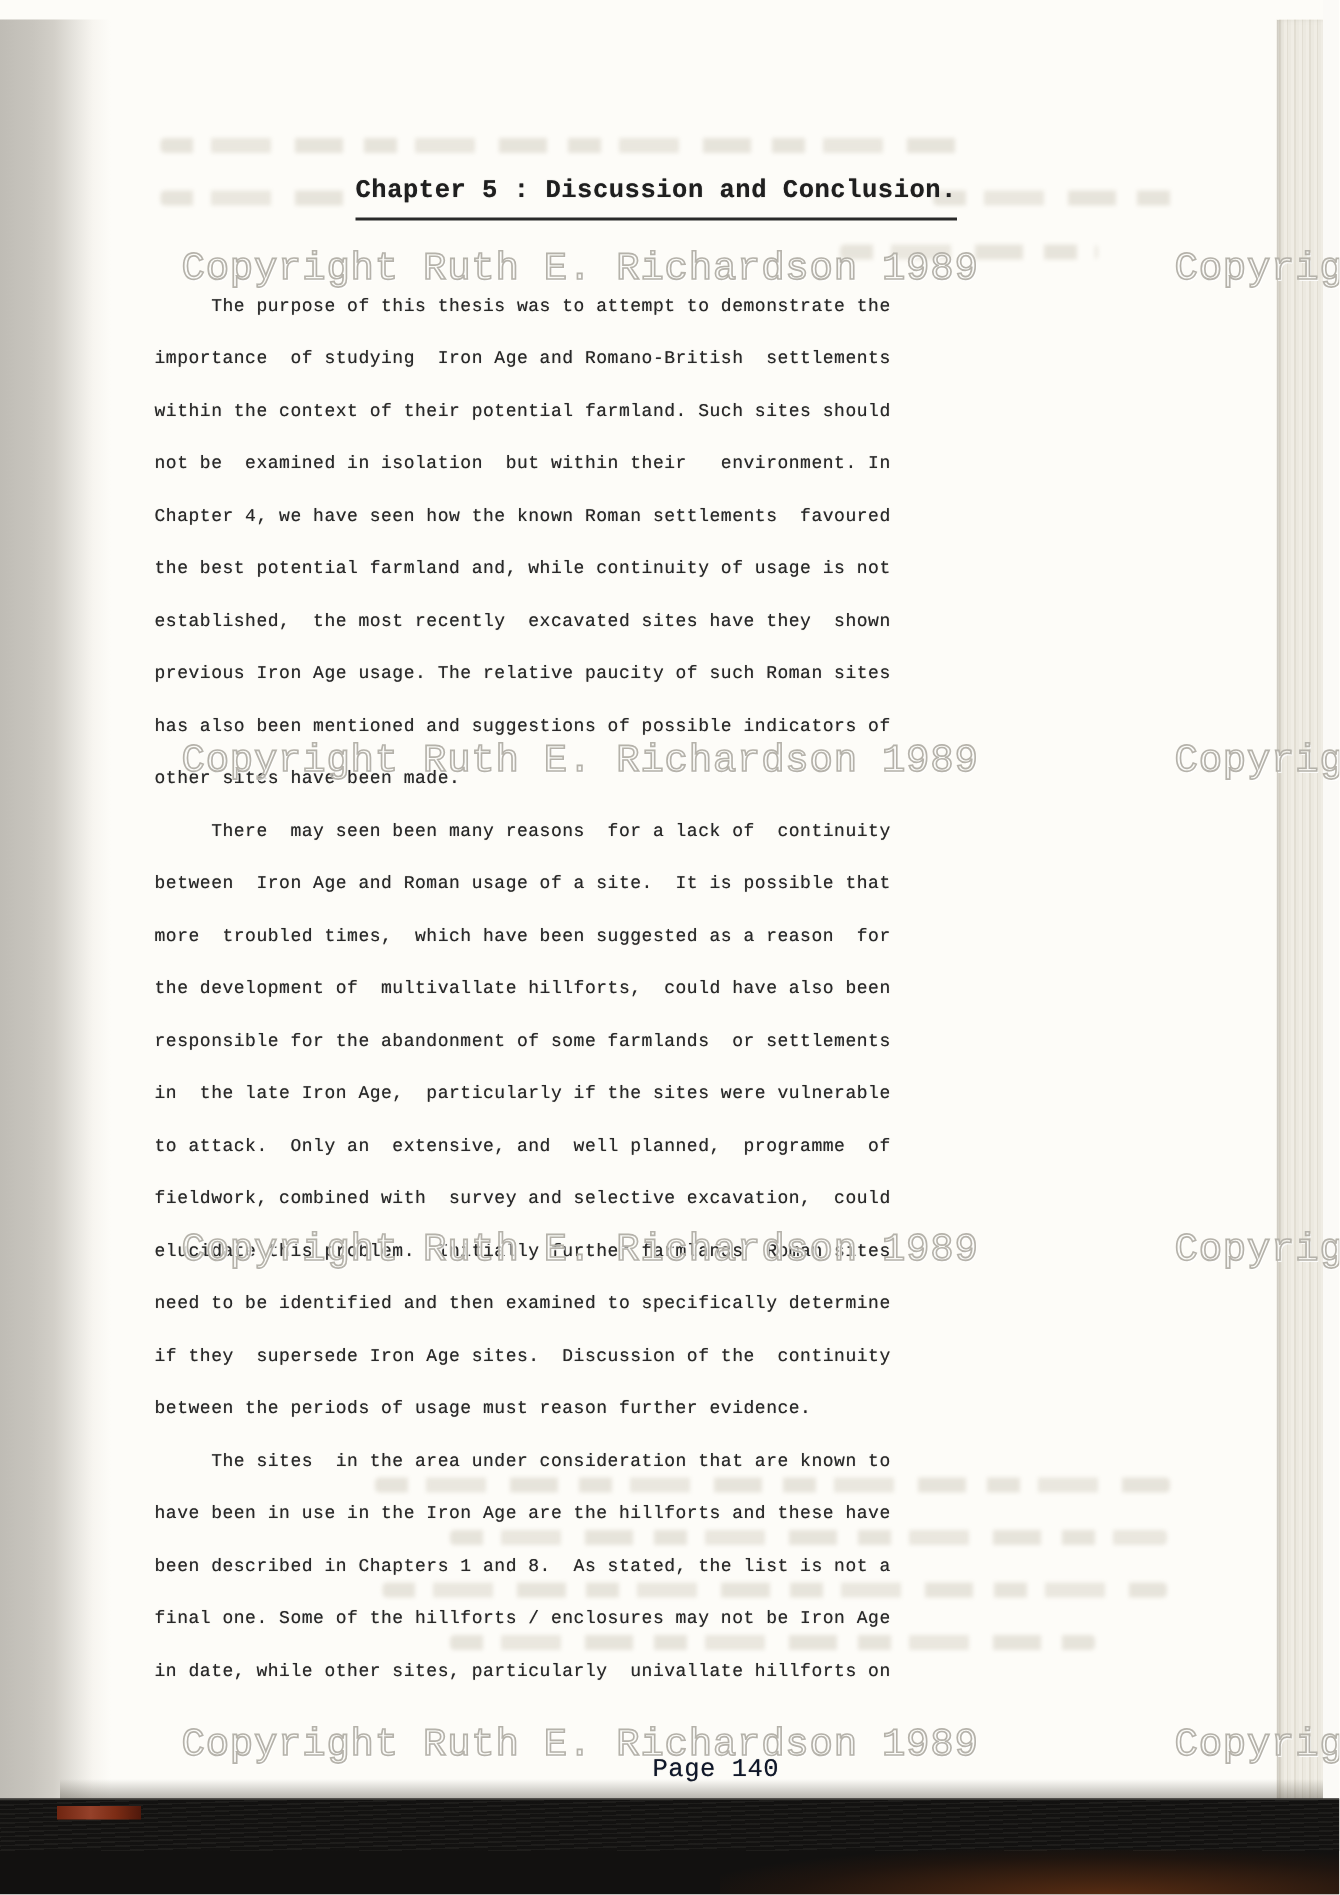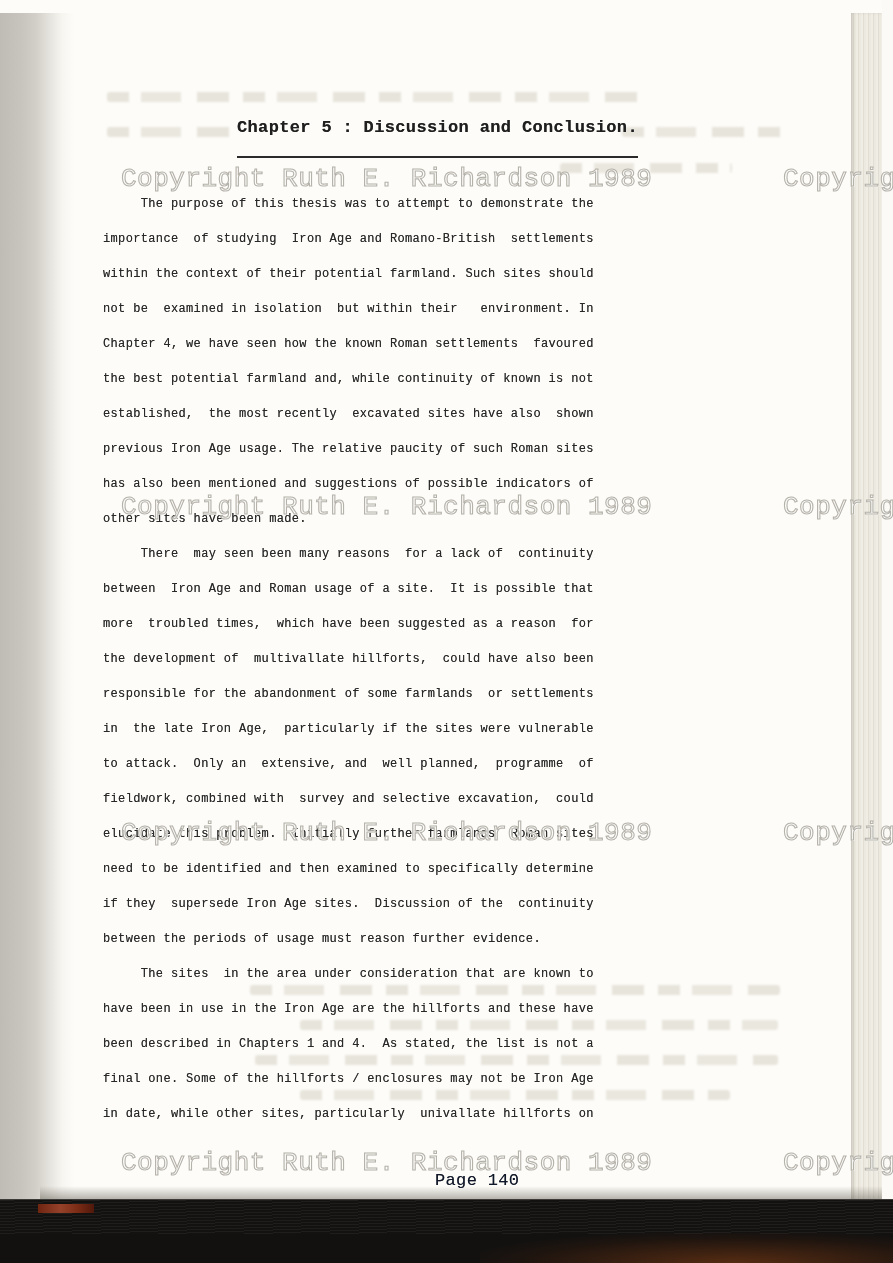--- a/index.html
+++ b/index.html
@@ -18,21 +18,21 @@
   .page-edge{
     position:absolute;left:851px;top:13px;width:31px;height:1188px;
     background:repeating-linear-gradient(90deg,#f0ede5 0 2px,#e2ded3 2px 3px,#ece9e0 3px 5px);
     box-shadow:inset 3px 0 4px -2px rgba(140,135,122,.55);
   }
   .right-margin{position:absolute;left:882px;top:0;width:11px;height:1263px;background:#fbfaf7;}
   
   .heading{
     position:absolute;left:237px;top:118px;
     font-weight:bold;font-size:17px;line-height:19px;letter-spacing:.35px;
-    color:#1f1f1f;border-bottom:2px solid #2a2a2a;padding-bottom:19px;white-space:pre;
+    color:#1f1f1f;border-bottom:2px solid #2a2a2a;padding-bottom:8px;white-space:pre;
     text-shadow:0 0 .5px rgba(30,30,30,.7);
   }
   
   .body-text{
     position:absolute;left:103px;top:187px;width:710px;
     font-size:12px;line-height:35px;letter-spacing:.35px;color:var(--ink,#282828);
     text-shadow:0 0 .5px rgba(40,40,40,.65);
   }
   .tline{white-space:pre;height:35px;}
   
@@ -113,22 +113,22 @@
 
   <div class="heading">Chapter 5 : Discussion and Conclusion.</div>
 
   <div class="body-text">
       <div>
         <div class="tline">     The purpose of this thesis was to attempt to demonstrate the</div>
         <div class="tline">importance  of studying  Iron Age and Romano-British  settlements</div>
         <div class="tline">within the context of their potential farmland. Such sites should</div>
         <div class="tline">not be  examined in isolation  but within their   environment. In</div>
         <div class="tline">Chapter 4, we have seen how the known Roman settlements  favoured</div>
-        <div class="tline">the best potential farmland and, while continuity of known is not</div>
-        <div class="tline">established,  the most recently  excavated sites have also  shown</div>
+        <div class="tline">the best potential farmland and, while continuity of usage is not</div>
+        <div class="tline">established,  the most recently  excavated sites have they  shown</div>
         <div class="tline">previous Iron Age usage. The relative paucity of such Roman sites</div>
         <div class="tline">has also been mentioned and suggestions of possible indicators of</div>
         <div class="tline">other sites have been made.</div>
       </div>
       <div>
         <div class="tline">     There  may seen been many reasons  for a lack of  continuity</div>
         <div class="tline">between  Iron Age and Roman usage of a site.  It is possible that</div>
         <div class="tline">more  troubled times,  which have been suggested as a reason  for</div>
         <div class="tline">the development of  multivallate hillforts,  could have also been</div>
         <div class="tline">responsible for the abandonment of some farmlands  or settlements</div>
@@ -136,21 +136,21 @@
         <div class="tline">to attack.  Only an  extensive, and  well planned,  programme  of</div>
         <div class="tline">fieldwork, combined with  survey and selective excavation,  could</div>
         <div class="tline">elucidate this problem.  Initially further farmlands  Roman sites</div>
         <div class="tline">need to be identified and then examined to specifically determine</div>
         <div class="tline">if they  supersede Iron Age sites.  Discussion of the  continuity</div>
         <div class="tline">between the periods of usage must reason further evidence.</div>
       </div>
       <div>
         <div class="tline">     The sites  in the area under consideration that are known to</div>
         <div class="tline">have been in use in the Iron Age are the hillforts and these have</div>
-        <div class="tline">been described in Chapters 1 and 4.  As stated, the list is not a</div>
+        <div class="tline">been described in Chapters 1 and 8.  As stated, the list is not a</div>
         <div class="tline">final one. Some of the hillforts / enclosures may not be Iron Age</div>
         <div class="tline">in date, while other sites, particularly  univallate hillforts on</div>
       </div>
     </div>
 
   <div class="page-number">Page 140</div>
 
   <div class="page-bottom-shadow"></div>
   <div class="cover"></div>
   <div class="spine-red"></div>

